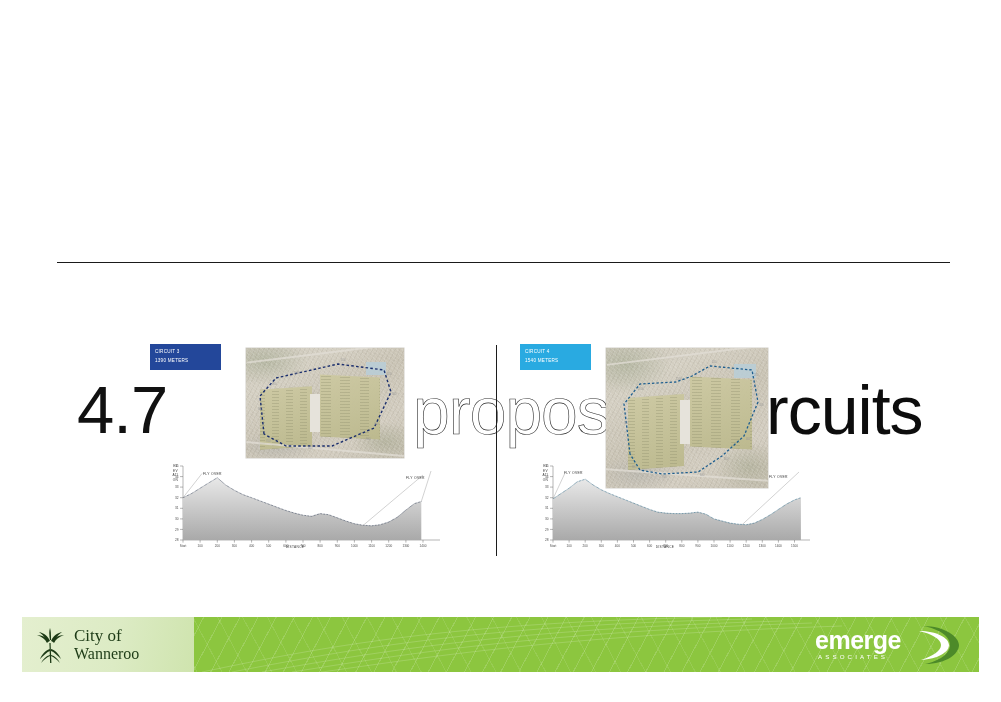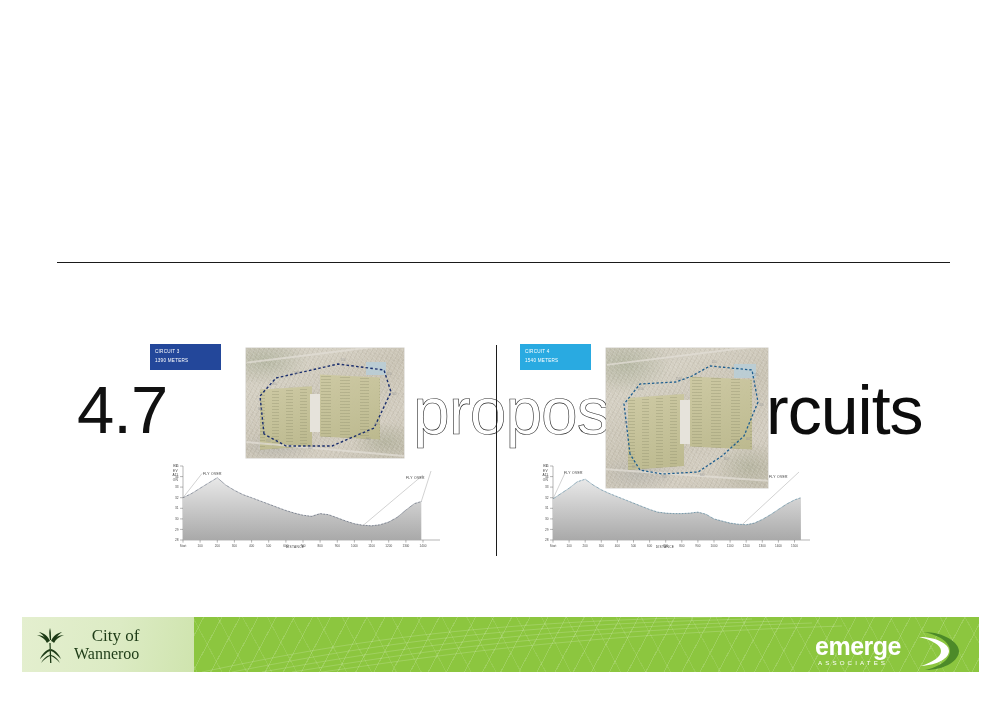--- a/index.html
+++ b/index.html
@@ -226,29 +226,28 @@
     width: 40px;
     height: 40px;
     margin-left: 8px;
     flex: 0 0 auto;
   }
   #wanneroo-text {
     margin-left: 4px;
     font-family: "Liberation Serif", serif;
     color: #1d3b16;
     line-height: 1.02;
-    text-align: right;
   }
   #wanneroo-line-1 { font-size: 17px; display: block; }
   #wanneroo-line-2 { font-size: 16px; display: block; margin-top: 1px; }
 
   #emerge-logo {
     position: absolute;
     right: 14px;
-    top: 12px;
+    top: 6px;
     width: 150px;
     height: 44px;
     z-index: 3;
   }
   #emerge-wordmark {
     position: absolute;
     left: 0;
     top: 3px;
     font-size: 25px;
     font-weight: 600;

